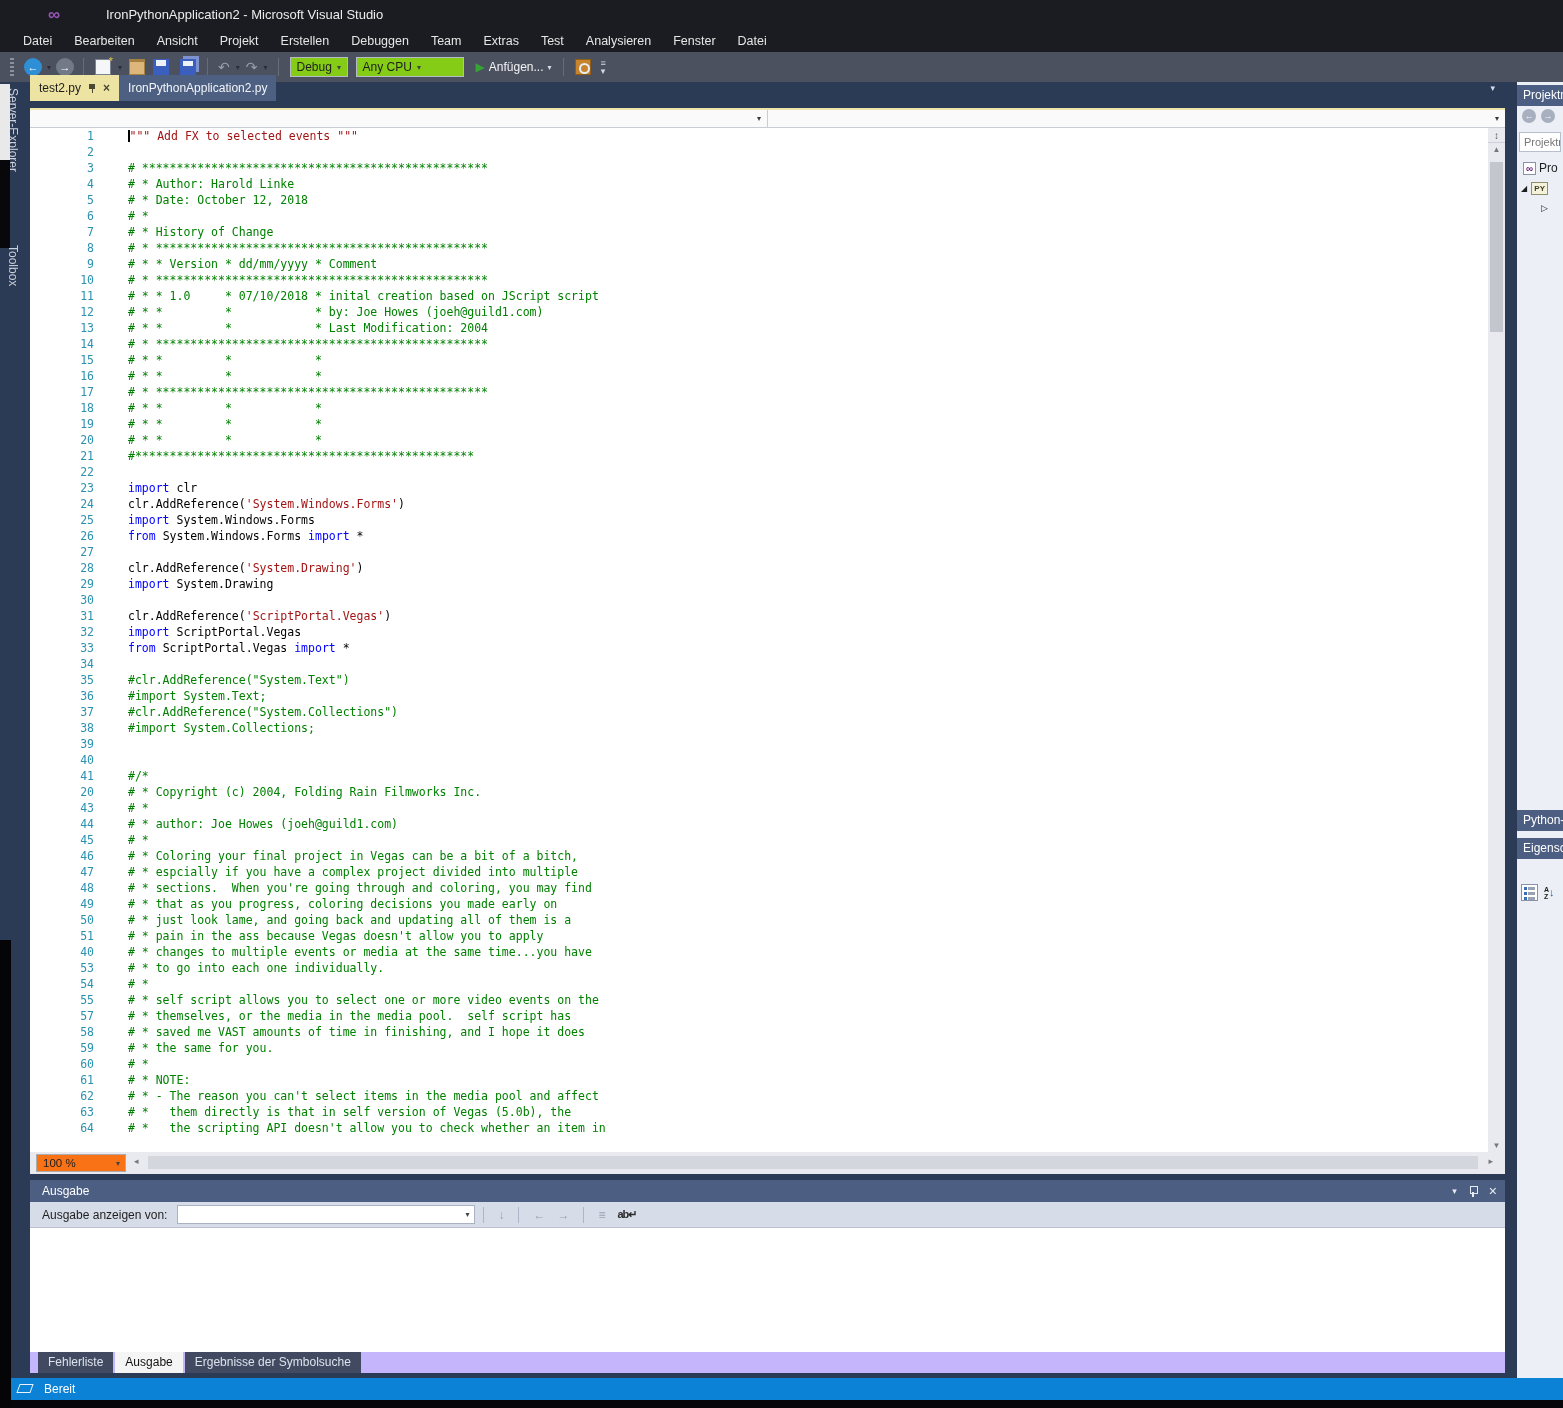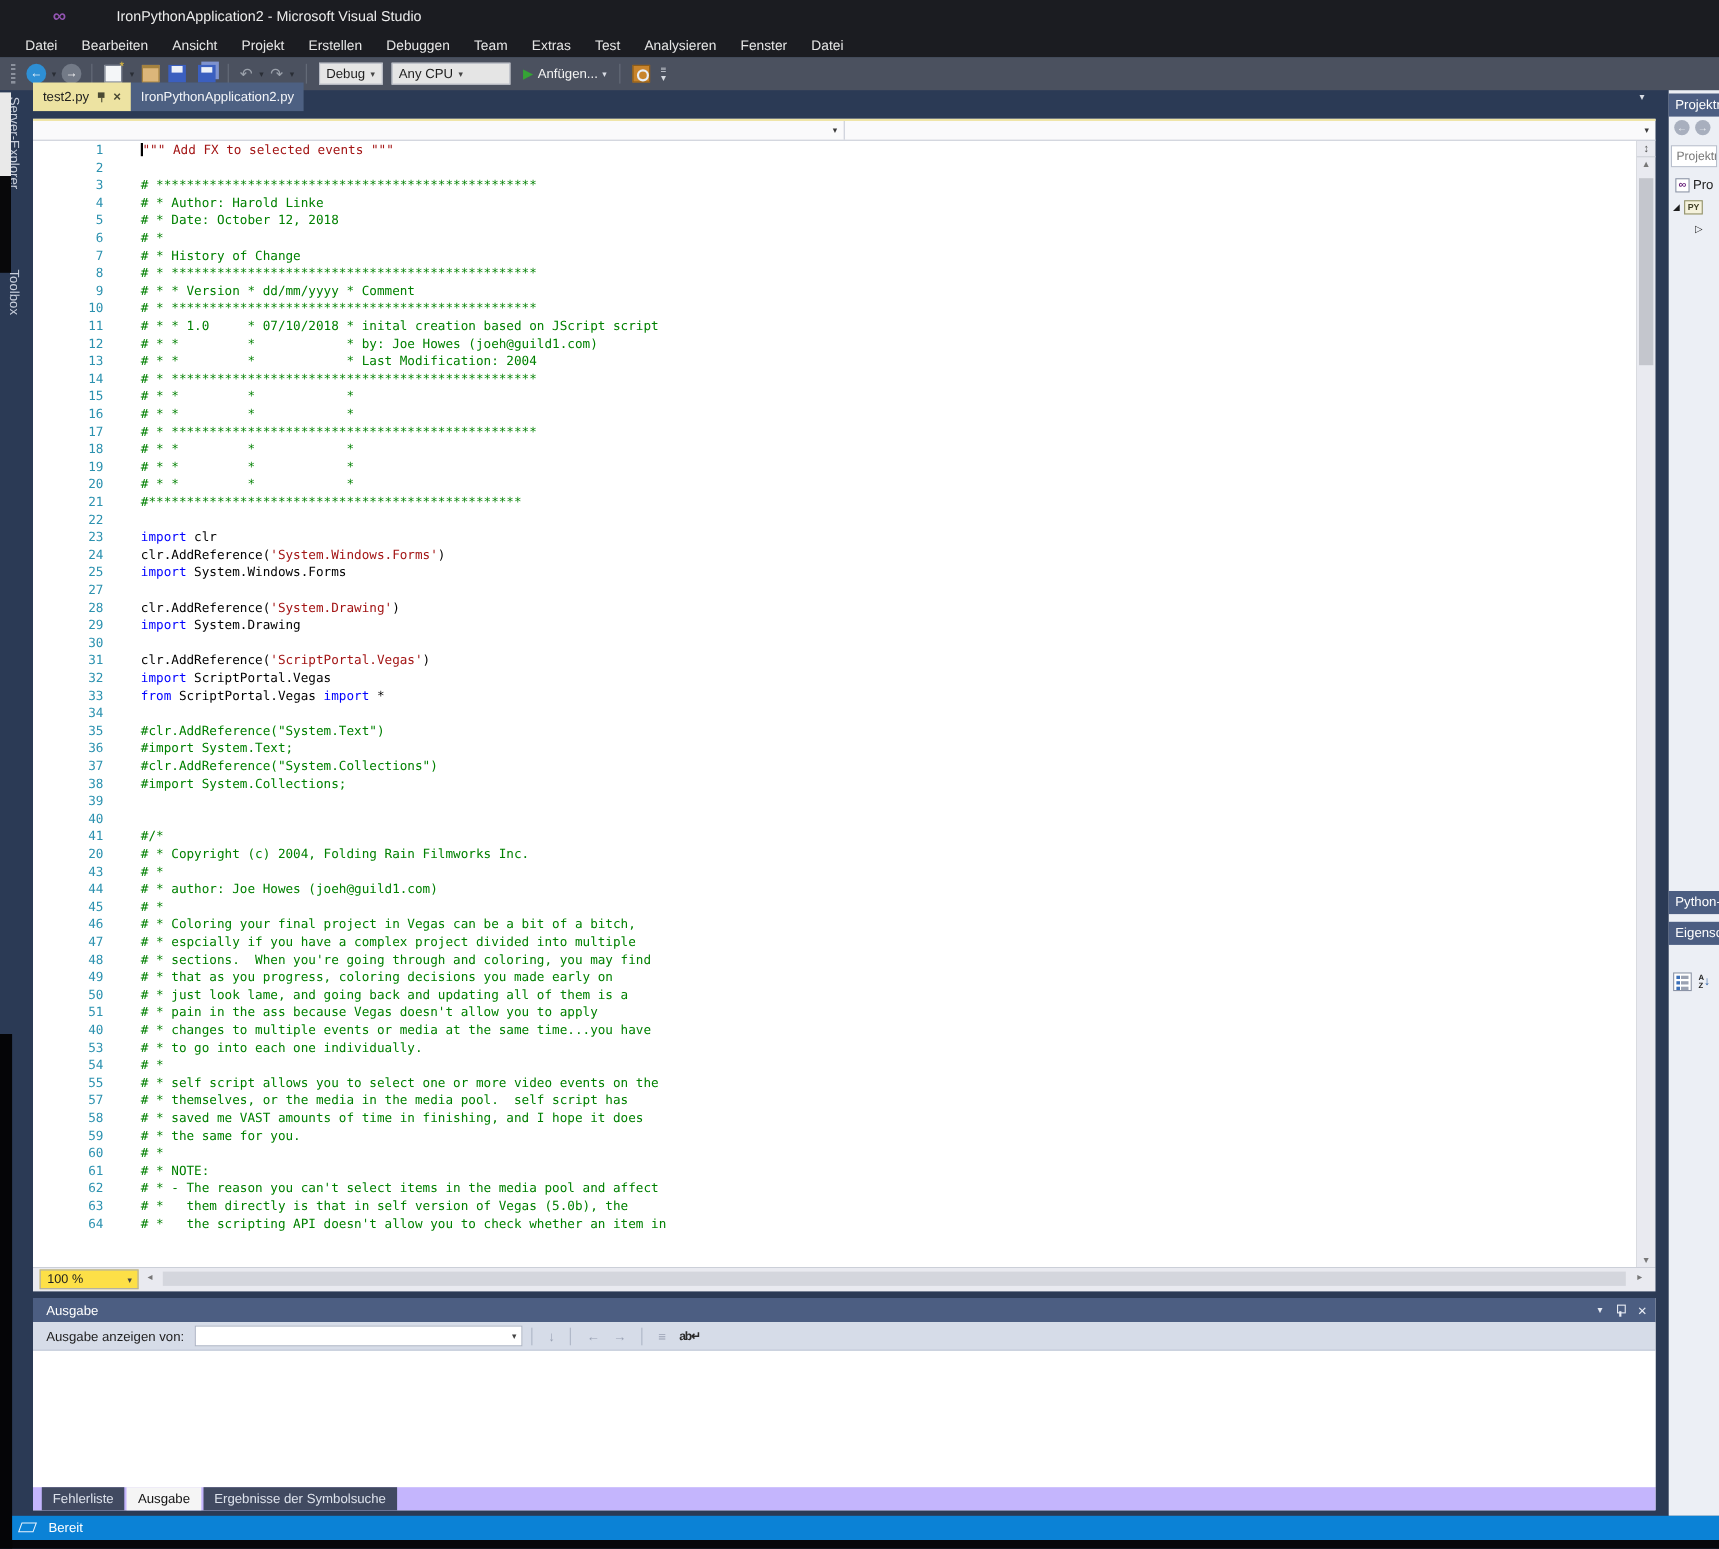--- a/index.html
+++ b/index.html
@@ -29,21 +29,21 @@
   .tb-caret { color:#2A2E36; font-size:8px; margin:0 3px; }
   .tb-ic { width:16px; height:16px; margin:0 4px; position:relative; }
   .ic-newfile { background:#F4F6F8; border:1px solid #7B8290; }
   .ic-newfile::after { content:"*"; position:absolute; right:-3px; top:-5px; color:#E8C23A; font-size:11px; }
   .ic-open { background:#DCB67A; border:1px solid #A5823F; border-top-width:3px; }
   .ic-save { background:#3B5FBF; }
   .ic-save::after { content:""; position:absolute; left:3px; top:1px; width:10px; height:6px; background:#EDF1F8; }
   .ic-saveall { background:#3B5FBF; box-shadow:3px -3px 0 0 #7E92CF; margin-left:7px; }
   .ic-saveall::after { content:""; position:absolute; left:3px; top:2px; width:10px; height:5px; background:#EDF1F8; }
   .tb-glyph { font-size:14px; color:#9AA0AA; margin:0 3px; }
-  .tb-combo { height:20px; background:#e5e5e5; border:1px solid #B6BAC4; display:flex;
+  .tb-combo { height:20px; background:#84cc16; border:1px solid #B6BAC4; display:flex;
               align-items:center; font-size:12px; color:#1E1E1E; padding-left:6px; margin:0 4px;
               justify-content:flex-start; }
   .combo-caret { color:#444; font-size:8px; padding:0 5px; }
   .tb-play { color:#35A335; font-size:12px; margin:0 4px 0 8px; }
   .tb-attach { color:#F2F2F2; font-size:12px; margin-right:4px; }
   .attach-caret { color:#D8DCE4; font-size:8px; margin-right:4px; }
   .ic-find { background:#C8842C; border:1px solid #8F5D17; }
   .ic-find::after { content:""; position:absolute; left:3px; top:3px; width:7px; height:7px;
                     border:2px solid #E8EEF6; border-radius:50%; }
   .tb-overflow { color:#D5D9E0; font-size:9px; line-height:8px; text-align:center; margin-left:6px; }
@@ -82,21 +82,21 @@
   .caret { display:inline-block; width:1.5px; height:12px; background:#000; vertical-align:-2px; }
 
   #vscroll { position:absolute; left:1488px; top:128px; width:17px; height:1024px; background:#E9EAF0; }
   .vs-split { height:15px; text-align:center; font-size:10px; color:#555; line-height:15px;
               border-bottom:1px solid #CDD0D8; }
   .vs-up { height:14px; text-align:center; font-size:8px; color:#777; line-height:14px; }
   .vs-thumb { position:absolute; left:2px; top:34px; width:13px; height:170px; background:#C4C6CD; }
   .vs-down { position:absolute; bottom:2px; width:100%; text-align:center; font-size:8px; color:#777; }
 
   #hscrollrow { position:absolute; left:30px; top:1152px; width:1475px; height:22px; background:#E9EAF0; }
-  #zoom-combo { position:absolute; left:6px; top:2px; width:90px; height:18px; background:#fde047;
+  #zoom-combo { position:absolute; left:6px; top:2px; width:90px; height:18px; background:#f97316;
                 border:1px solid #ACACAC; font-size:11.5px; color:#1E1E1E; display:flex;
                 align-items:center; justify-content:space-between; padding-left:6px; }
   .hs-left { position:absolute; left:104px; top:4px; font-size:9px; color:#777; }
   .hs-thumb { position:absolute; left:118px; top:4px; width:1330px; height:13px; background:#D4D6DD; }
   .hs-right { position:absolute; right:12px; top:4px; font-size:9px; color:#777; }
 
   
   #outpanel { position:absolute; left:30px; top:1180px; width:1475px; height:193px; background:#FFF; }
   #out-title { position:absolute; left:0; top:0; width:100%; height:22px; background:#4C5E82;
                color:#FFF; font-size:12px; line-height:22px; padding-left:12px; }
@@ -259,20 +259,21 @@
       <div class="cl"><span class="ln">16</span><span class="ct"><span class="com"># * *         *            *</span></span></div>
       <div class="cl"><span class="ln">17</span><span class="ct"><span class="com"># * ************************************************</span></span></div>
       <div class="cl"><span class="ln">18</span><span class="ct"><span class="com"># * *         *            *</span></span></div>
       <div class="cl"><span class="ln">19</span><span class="ct"><span class="com"># * *         *            *</span></span></div>
       <div class="cl"><span class="ln">20</span><span class="ct"><span class="com"># * *         *            *</span></span></div>
       <div class="cl"><span class="ln">21</span><span class="ct"><span class="com">#*************************************************</span></span></div>
       <div class="cl"><span class="ln">22</span><span class="ct"></span></div>
       <div class="cl"><span class="ln">23</span><span class="ct"><span class="kw">import</span><span class="pl"> clr</span></span></div>
       <div class="cl"><span class="ln">24</span><span class="ct"><span class="pl">clr.AddReference(</span><span class="str">'System.Windows.Forms'</span><span class="pl">)</span></span></div>
       <div class="cl"><span class="ln">25</span><span class="ct"><span class="kw">import</span><span class="pl"> System.Windows.Forms</span></span></div>
+      <div class="cl"><span class="ln">26</span><span class="ct"><span class="kw">from</span><span class="pl"> System.Windows.Forms </span><span class="kw">import</span><span class="pl"> *</span></span></div>
       <div class="cl"><span class="ln">27</span><span class="ct"></span></div>
       <div class="cl"><span class="ln">28</span><span class="ct"><span class="pl">clr.AddReference(</span><span class="str">'System.Drawing'</span><span class="pl">)</span></span></div>
       <div class="cl"><span class="ln">29</span><span class="ct"><span class="kw">import</span><span class="pl"> System.Drawing</span></span></div>
       <div class="cl"><span class="ln">30</span><span class="ct"></span></div>
       <div class="cl"><span class="ln">31</span><span class="ct"><span class="pl">clr.AddReference(</span><span class="str">'ScriptPortal.Vegas'</span><span class="pl">)</span></span></div>
       <div class="cl"><span class="ln">32</span><span class="ct"><span class="kw">import</span><span class="pl"> ScriptPortal.Vegas</span></span></div>
       <div class="cl"><span class="ln">33</span><span class="ct"><span class="kw">from</span><span class="pl"> ScriptPortal.Vegas </span><span class="kw">import</span><span class="pl"> *</span></span></div>
       <div class="cl"><span class="ln">34</span><span class="ct"></span></div>
       <div class="cl"><span class="ln">35</span><span class="ct"><span class="com">#clr.AddReference("System.Text")</span></span></div>
       <div class="cl"><span class="ln">36</span><span class="ct"><span class="com">#import System.Text;</span></span></div>

